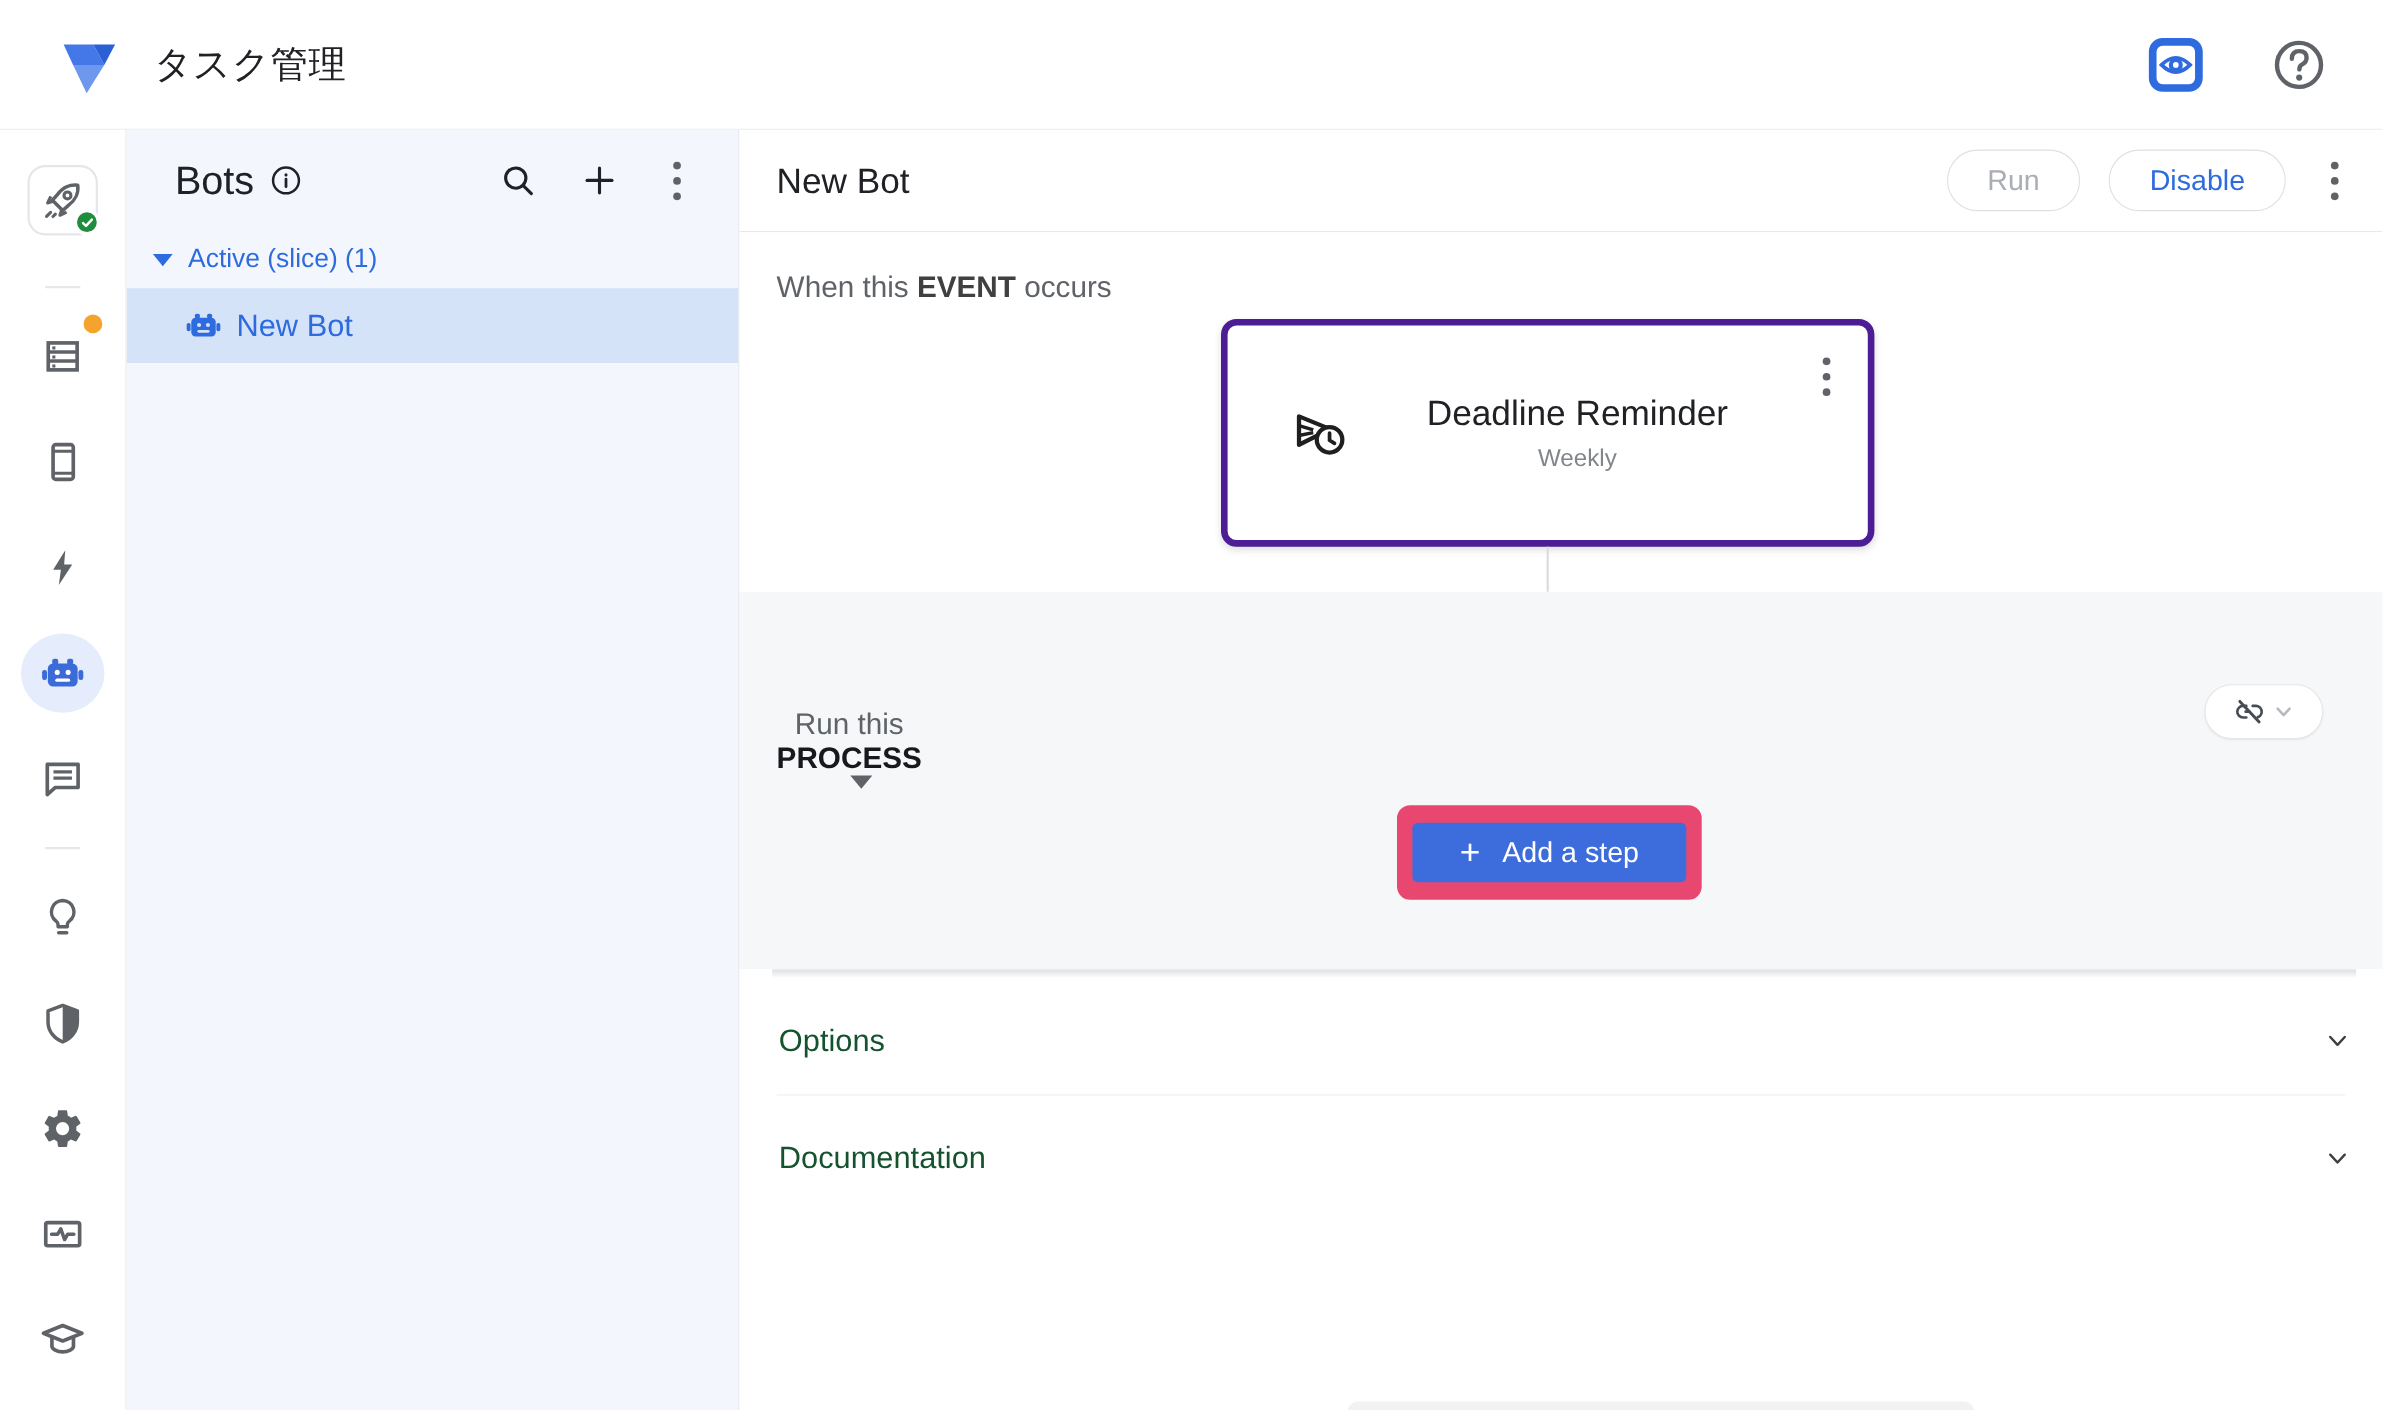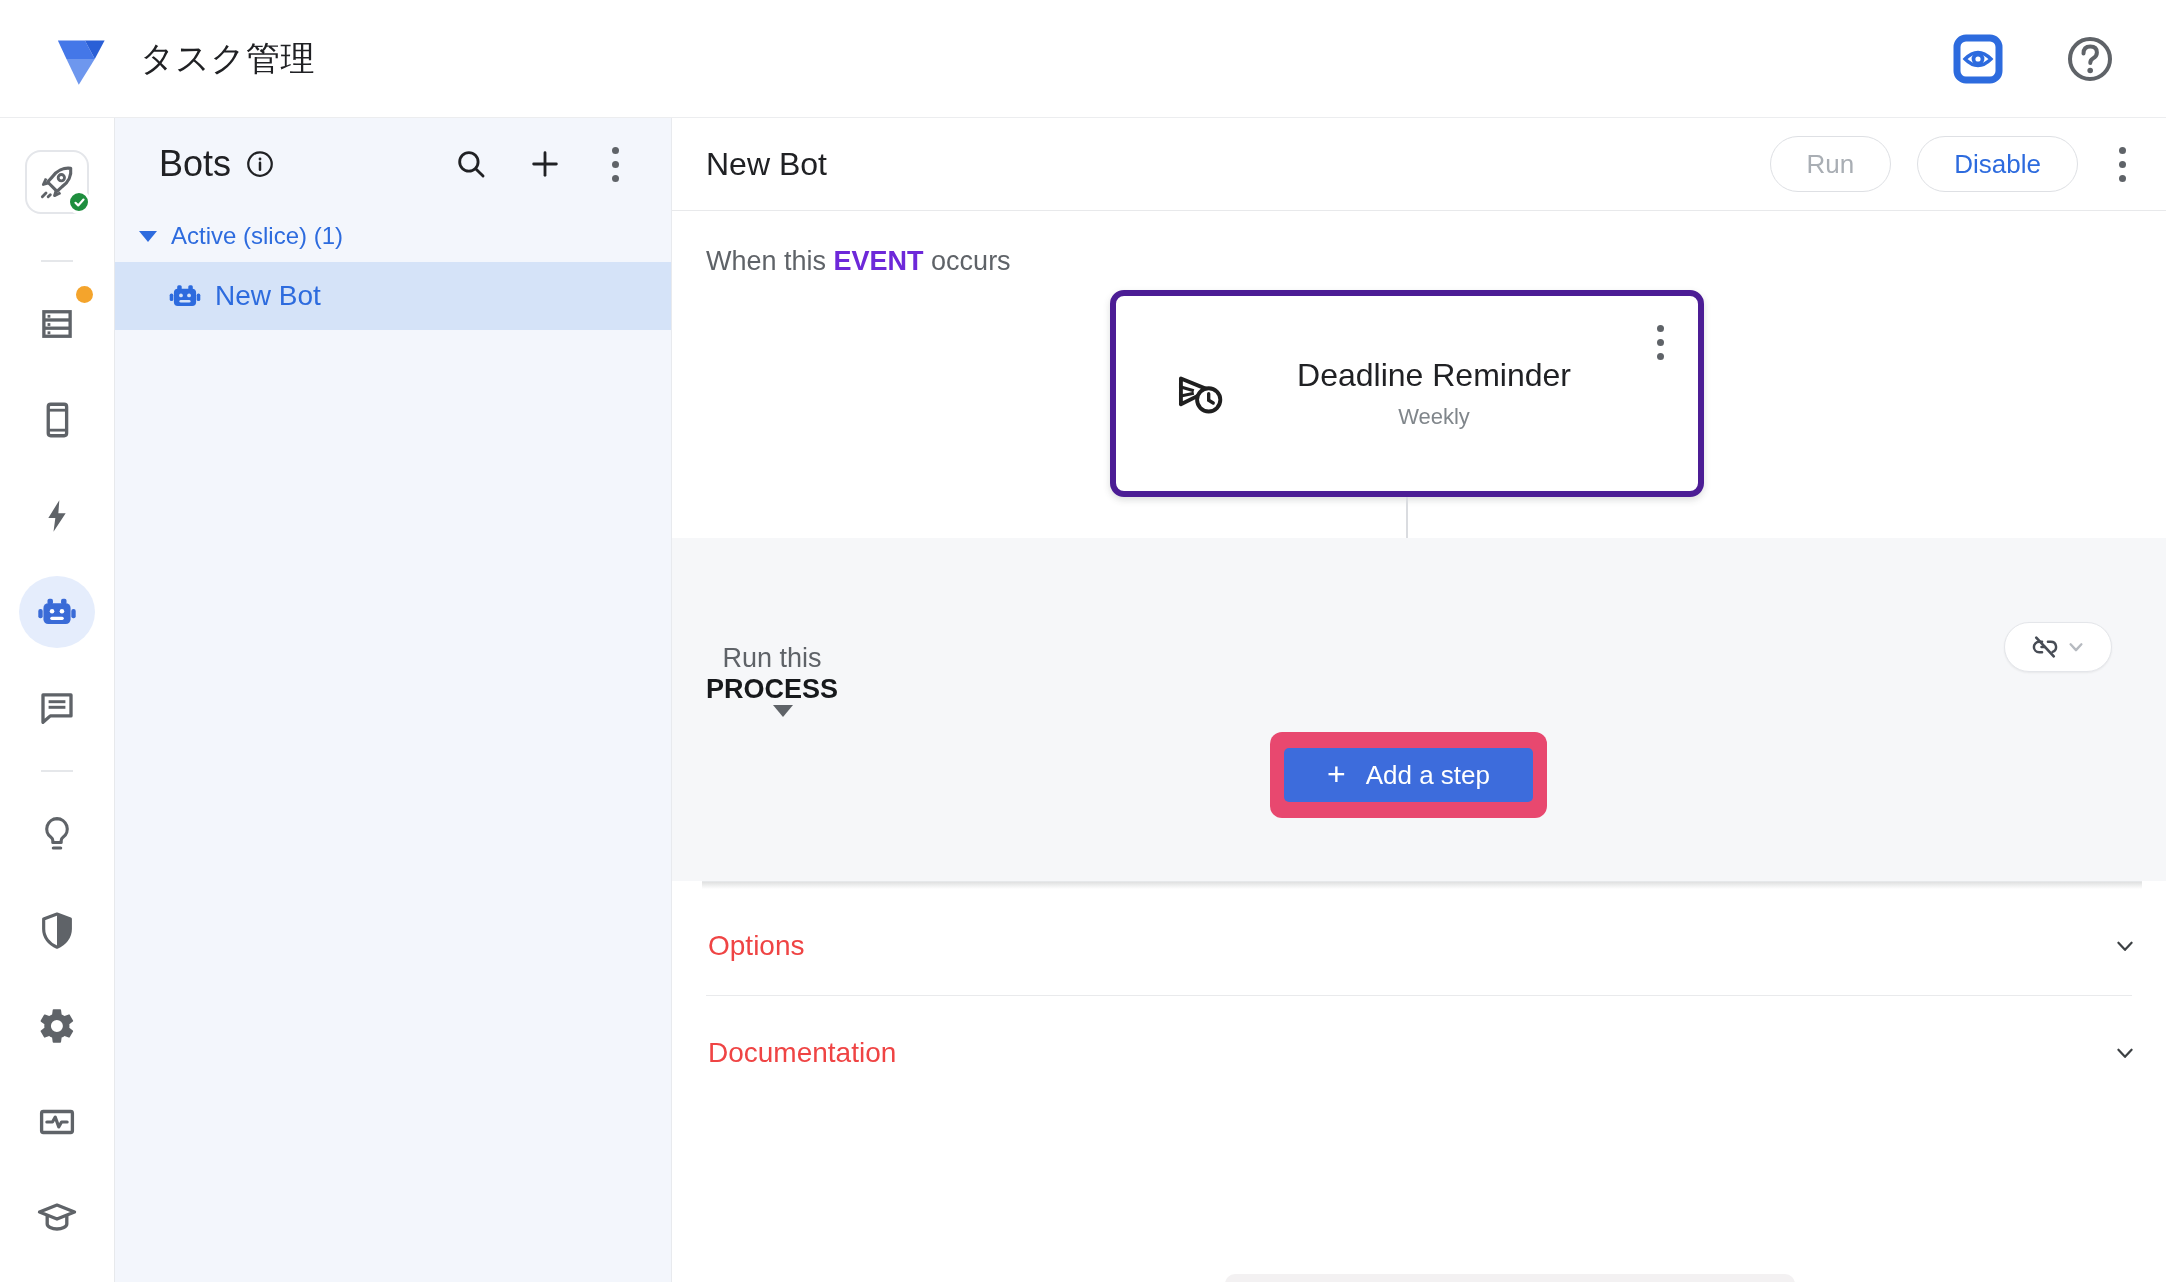--- a/index.html
+++ b/index.html
@@ -53,21 +53,21 @@
     display:flex; align-items:center; justify-content:center; padding:0 36px; cursor:pointer;
     font-family:inherit; }
   .pill-btn.disabled { color:#A9AEB4; cursor:default; }
   .pill-btn.primary { color:#2D6BDE; }
   .kebab { display:flex; flex-direction:column; gap:7px; align-items:center; justify-content:center;
     width:36px; height:48px; cursor:pointer; }
   .kebab i { width:7px; height:7px; border-radius:50%; background:#5F6368; }
 
   
   .event-label { position:absolute; left:34px; top:128px; font-size:27px; color:#5F6368; }
-  .event-label b { color:#6d28d9; font-weight:700; }
+  .event-label b { color:#404040; font-weight:700; }
   .event-card { position:absolute; left:438px; top:172px; width:594px; height:207px; background:#fff;
     border:6px solid #4c1d95; border-radius:14px; box-shadow:0 3px 7px rgba(60,64,67,.18); cursor:pointer; }
   .event-card .kebab { position:absolute; right:20px; top:22px; }
   .card-body { position:absolute; left:0; top:0; width:100%; height:100%; display:flex; align-items:center; }
   .card-icon { margin-left:52px; }
   .card-text { flex:1; text-align:center; margin-right:60px; }
   .card-title { font-size:32px; color:#202124; }
   .card-sub { font-size:22px; color:#80868B; margin-top:10px; }
   .connector { position:absolute; left:734px; top:379px; width:2px; height:41px; background:#DADCE0; }
 
@@ -85,21 +85,21 @@
   .highlight-frame { position:absolute; left:598px; top:194px; width:277px; height:86px; background:#E8486F;
     border-radius:12px; display:flex; align-items:center; justify-content:center; }
   .add-step-btn { width:249px; height:54px; background:#3D6CDC; border:none; border-radius:5px; color:#fff;
     font-size:26px; font-family:inherit; display:flex; align-items:center; justify-content:center; gap:20px;
     cursor:pointer; }
   .add-step-btn .plus { font-size:32px; font-weight:300; line-height:1; margin-top:-3px; }
 
   
   .opt-row { position:absolute; left:0; width:100%; height:114px; display:flex; align-items:center;
     padding:0 30px 0 36px; cursor:pointer; background:#fff; }
-  .opt-row .label { font-size:28px; color:#ef4444; }
+  .opt-row .label { font-size:28px; color:#14532d; }
   .opt-row .chev { margin-left:auto; }
   .row-options { top:771px; }
   .row-divider { position:absolute; left:34px; top:877px; width:1426px; height:1px; background:#E9EAEC; }
   .row-doc { top:878px; }
   .bottom-hint { position:absolute; left:553px; top:1156px; width:570px; height:10px; background:#F3F1F2;
     border-radius:10px 10px 0 0; }
 </style>
 </head>
 <body>
 

